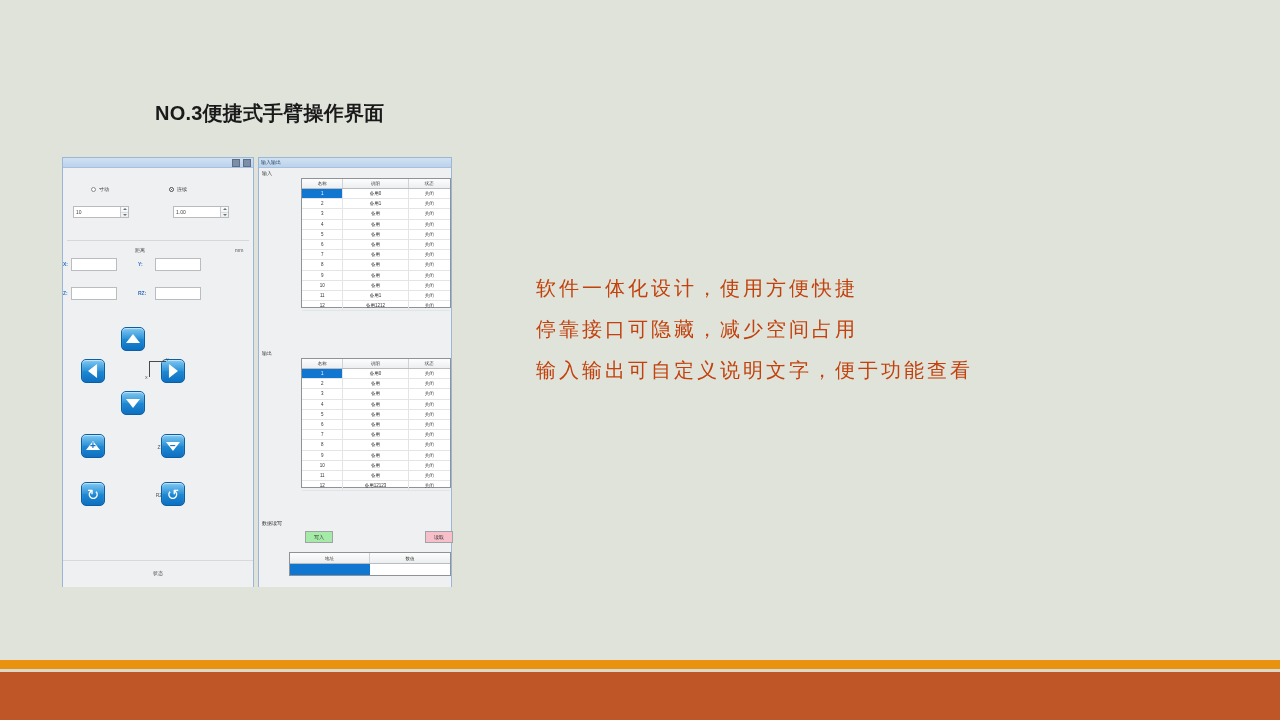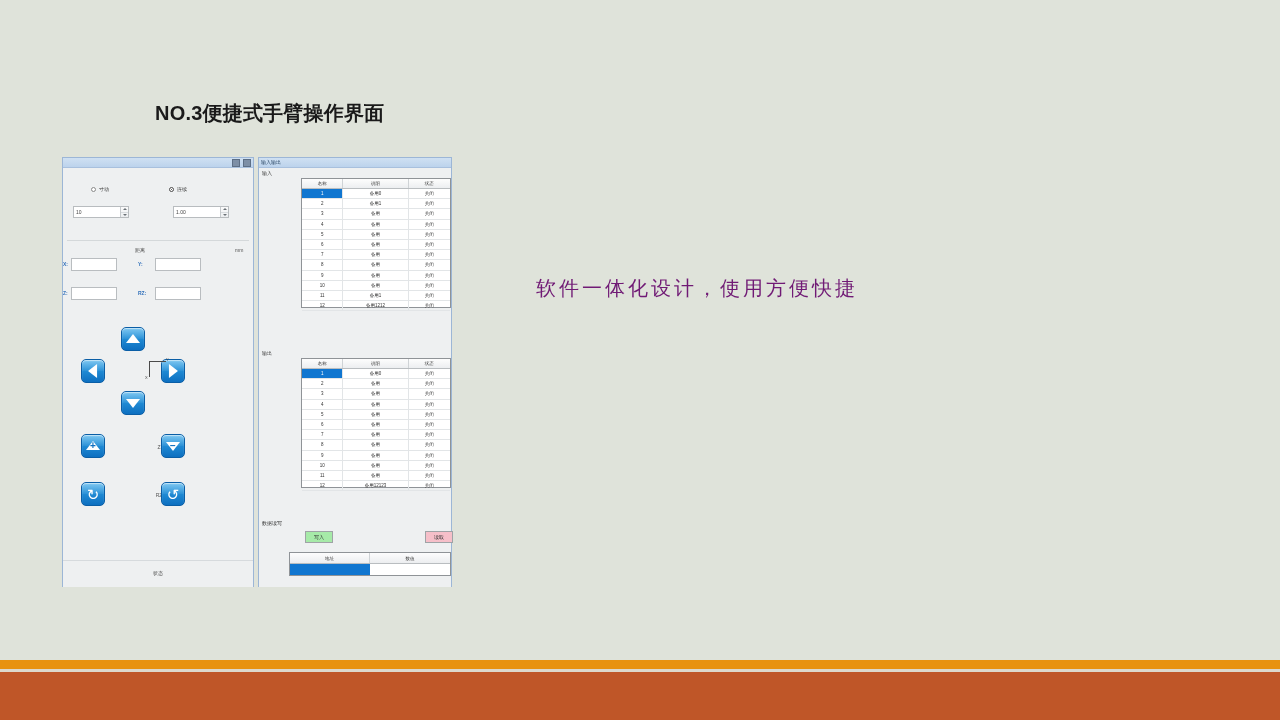--- a/index.html
+++ b/index.html
@@ -14,21 +14,21 @@
   .slide-title{
     position:absolute;left:112px;top:100px;
     font-size:20px;font-weight:bold;color:#1a1a1a;
     letter-spacing:0.2px;white-space:nowrap;margin-left:43px;
   }
 
   
   .desc{
     position:absolute;left:536px;top:268px;
     font-family:"DejaVu Serif","Liberation Serif",serif;
-    font-size:20px;color:#701a75;line-height:41px;
+    font-size:20px;color:#c2410c;line-height:41px;
     letter-spacing:3px;white-space:nowrap;
   }
   .desc div{height:41px;}
 
   
   .shot{position:absolute;left:62px;top:157px;width:390px;height:430px;}
 
   .win{
     position:absolute;top:0;
     background:#eef0f1;
@@ -222,20 +222,22 @@
 </style>
 </head>
 <body>
 
 <div class="slide">
 
   <div class="slide-title">NO.3便捷式手臂操作界面</div>
 
   <div class="desc">
     <div>软件一体化设计，使用方便快捷</div>
+    <div>停靠接口可隐藏，减少空间占用</div>
+    <div>输入输出可自定义说明文字，便于功能查看</div>
   </div>
 
   <div class="shot">
 
     <div class="win win-left">
       <div class="titlebar">
         <div class="tb-btns">
           <div class="tb-btn"></div>
           <div class="tb-btn"></div>
         </div>

